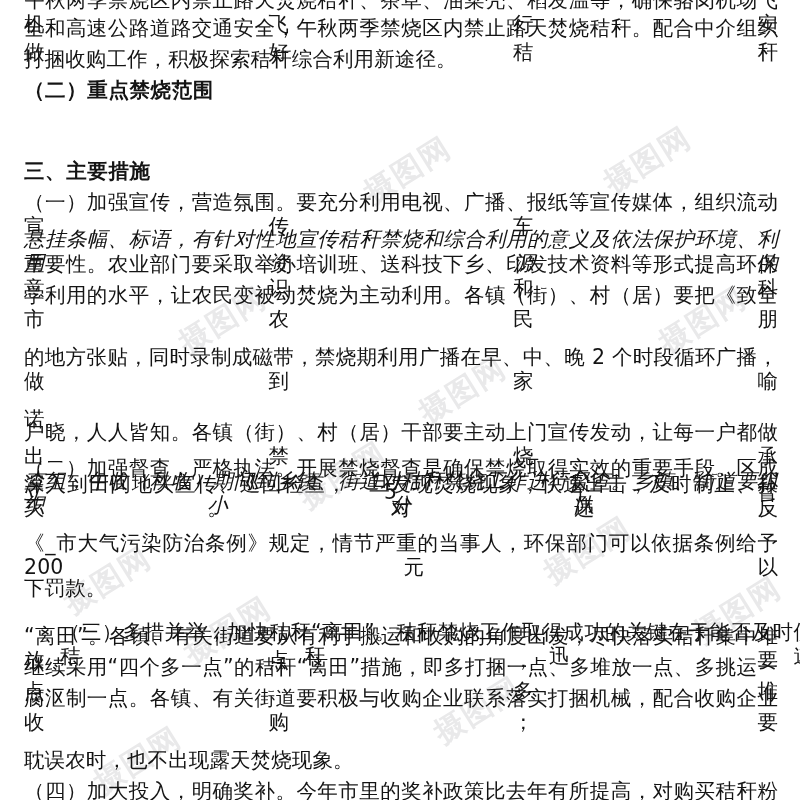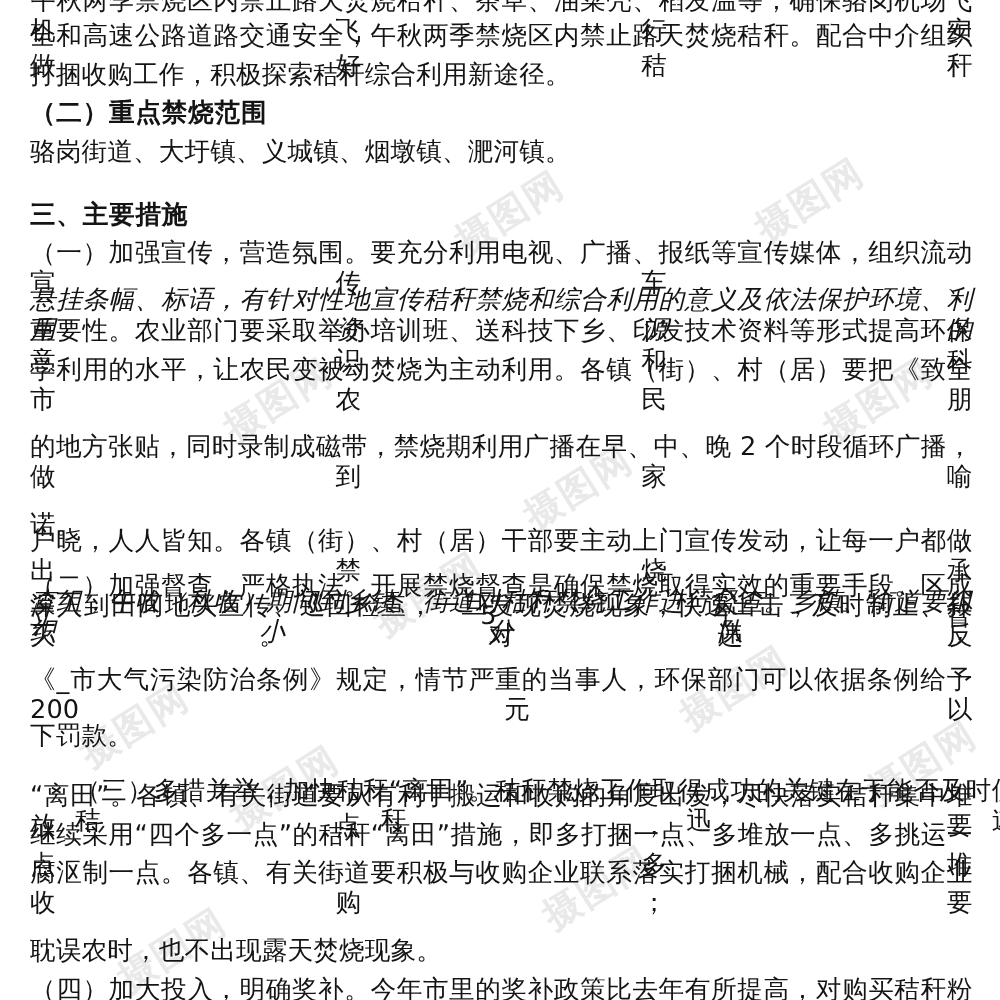--- a/index.html
+++ b/index.html
@@ -90,21 +90,20 @@
       <div class="wm" style="left: 690px; top: 590px; font-size: 30px; color: rgb(233, 233, 234); transform: rotate(-32deg);">摄图网</div>
       <div class="wm" style="left: 430px; top: 690px; font-size: 30px; color: rgb(233, 233, 234); transform: rotate(-32deg);">摄图网</div>
       <div class="wm" style="left: 90px; top: 740px; font-size: 30px; color: rgb(233, 233, 234); transform: rotate(-32deg);">摄图网</div>
     </div>
 
   <div id="doc">
       <div class="line justify" style="top: -12px;">午秋两季禁烧区内禁止路天焚烧秸秆、茶草、油菜壳、稻发温等，确保骆岗机场飞机飞行安</div>
       <div class="line justify" style="top: 16px;">全和高速公路道路交通安全，午秋两季禁烧区内禁止路天焚烧秸秆。配合中介组织做好秸秆</div>
       <div class="line" style="top: 47px;">打捆收购工作，积极探索秸秆综合利用新途径。</div>
       <div class="line heading" style="top: 78px;">（二）重点禁烧范围</div>
-      <div class="line" style="top: 109px;">骆岗街道、大圩镇、义城镇、烟墩镇、淝河镇。</div>
       <div class="line justify" style="top: 190px;">（一）加强宣传，营造氛围。要充分利用电视、广播、报纸等宣传媒体，组织流动宣传车、</div>
       <div class="line heading" style="top: 159px;">三、主要措施</div>
       <div class="line justify" style="top: 227px; font-style: italic;">悬挂条幅、标语，有针对性地宣传秸秆禁烧和综合利用的意义及依法保护环境、利用资源的</div>
       <div class="line justify" style="top: 252px;">重要性。农业部门要采取举办培训班、送科技下乡、印发技术资料等形式提高环保意识和科</div>
       <div class="line justify" style="top: 283px;">学利用的水平，让农民变被动焚烧为主动利用。各镇（街）、村（居）要把《致全市农民朋</div>
       <div class="line justify" style="top: 345px;">的地方张贴，同时录制成磁带，禁烧期利用广播在早、中、晚 2 个时段循环广播，做到家喻</div>
       <div class="line justify" style="top: 376px; margin-top: 44px;">户晓，人人皆知。各镇（街）、村（居）干部要主动上门宣传发动，让每一户都做出禁烧承</div>
       <div class="line" style="top: 407px;">诺。</div>
       <div class="line justify" style="top: 438px; margin-top: 18px;">（二）加强督查，严格执法。开展禁烧督查是确保禁烧取得实效的重要手段。区成立 5 个督</div>
       <div class="line justify" style="top: 469px; font-style: italic;">查组，午收（秋收）期间到乡镇、街道对秸秆禁烧工作进行督查。乡镇、街道要组织小分队，</div>

